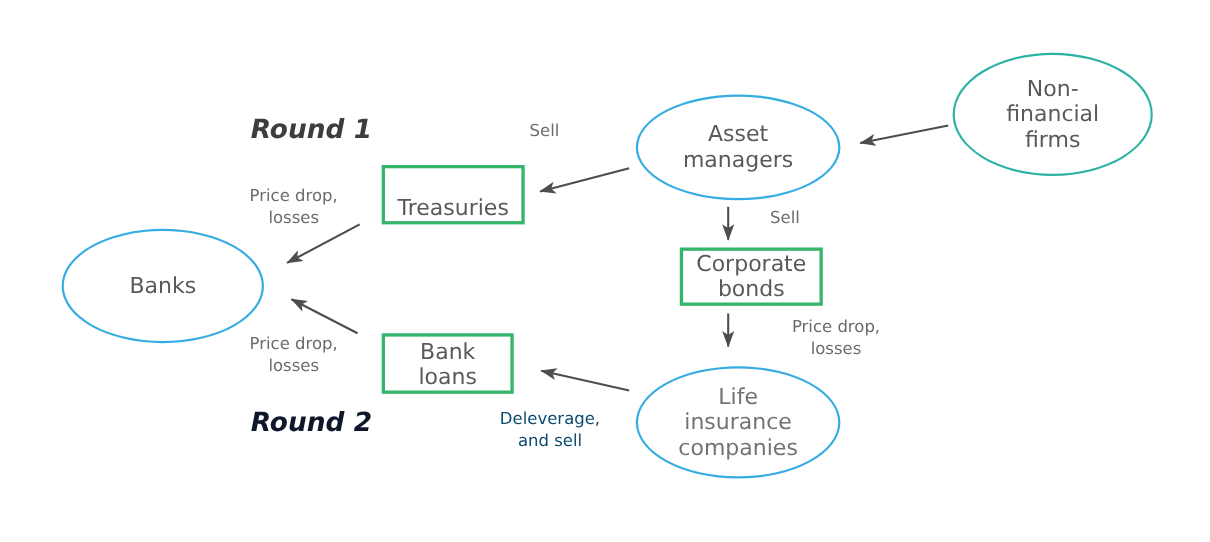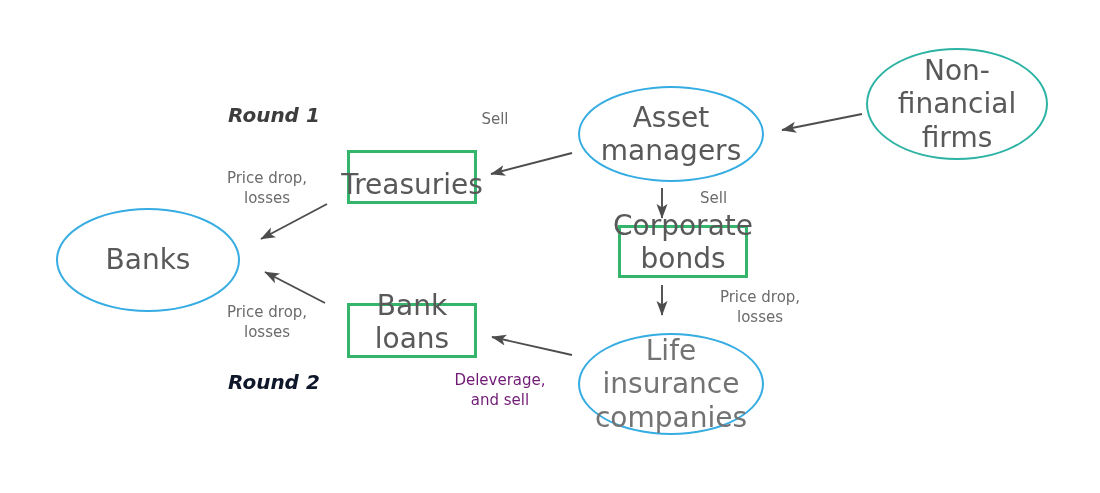--- a/index.html
+++ b/index.html
@@ -25,21 +25,21 @@
     height: 493px;
   }
   .node {
     position: absolute;
     box-sizing: border-box;
     display: flex;
     align-items: center;
     justify-content: center;
     text-align: center;
     color: #595959;
-    font-size: 28px;
+    font-size: 20px;
     line-height: 1.18;
     background: #ffffff;
   }
   .node-ellipse {
     border-radius: 50%;
     border-style: solid;
     border-width: 2px;
   }
   .node-box {
     border-style: solid;
@@ -55,21 +55,21 @@
     position: absolute;
     color: #6b6b6b;
     font-size: 15px;
     line-height: 1.3;
     white-space: pre-line;
     background: transparent;
   }
   .round-label {
     position: absolute;
     color: #3d3d3d;
-    font-size: 20px;
+    font-size: 24px;
     font-style: italic;
     font-weight: bold;
     white-space: nowrap;
   }
   .ta-left   { text-align: left; }
   .ta-center { text-align: center; }
 </style>
 </head>
 <body>
 
@@ -110,34 +110,34 @@
 insurance
 companies</span>
       </div>
       <div class="node node-box" style="left: 347px; top: 150px; width: 130px; height: 54px; border-color: rgb(53, 181, 107); color: rgb(89, 89, 89);">
         <span class="node-label">Treasuries</span>
       </div>
       <div class="node node-box" style="left: 598px; top: 225px; width: 130px; height: 53px; border-color: rgb(53, 181, 107); color: rgb(89, 89, 89); margin-left: 20px;">
         <span class="node-label">Corporate
 bonds</span>
       </div>
-      <div class="node node-box" style="left: 347px; top: 303px; width: 130px; height: 55px; border-color: rgb(53, 181, 107); color: rgb(89, 89, 89);">
+      <div class="node node-box" style="left: 347px; top: 303px; width: 120px; height: 55px; border-color: rgb(53, 181, 107); color: rgb(89, 89, 89);">
         <span class="node-label">Bank loans</span>
       </div>
     </div>
   <div id="labels-layer">
       <div class="edge-label ta-center" style="left: 465px; top: 110px; width: 60px; color: rgb(107, 107, 107);">Sell</div>
       <div class="edge-label ta-left" style="left: 700px; top: 189px; width: 60px; color: rgb(107, 107, 107);">Sell</div>
       <div class="edge-label ta-center" style="left: 212px; top: 169px; width: 110px; color: rgb(107, 107, 107);">Price drop,
 losses</div>
       <div class="edge-label ta-center" style="left: 212px; top: 303px; width: 110px; color: rgb(107, 107, 107);">Price drop,
 losses</div>
       <div class="edge-label ta-center" style="left: 700px; top: 288px; width: 120px; color: rgb(107, 107, 107);">Price drop,
 losses</div>
-      <div class="edge-label ta-center" style="left: 440px; top: 371px; width: 120px; color: #701a75;">Deleverage,
+      <div class="edge-label ta-center" style="left: 440px; top: 371px; width: 120px; color: #0c4a6e;">Deleverage,
 and sell</div>
     </div>
   <div id="rounds-layer">
       <div class="round-label" style="left: 228px; top: 103px; color: rgb(61, 61, 61);">Round 1</div>
       <div class="round-label" style="left: 228px; top: 370px; color: #0f172a;">Round 2</div>
     </div>
 
 </div>
 
 </body></html>

